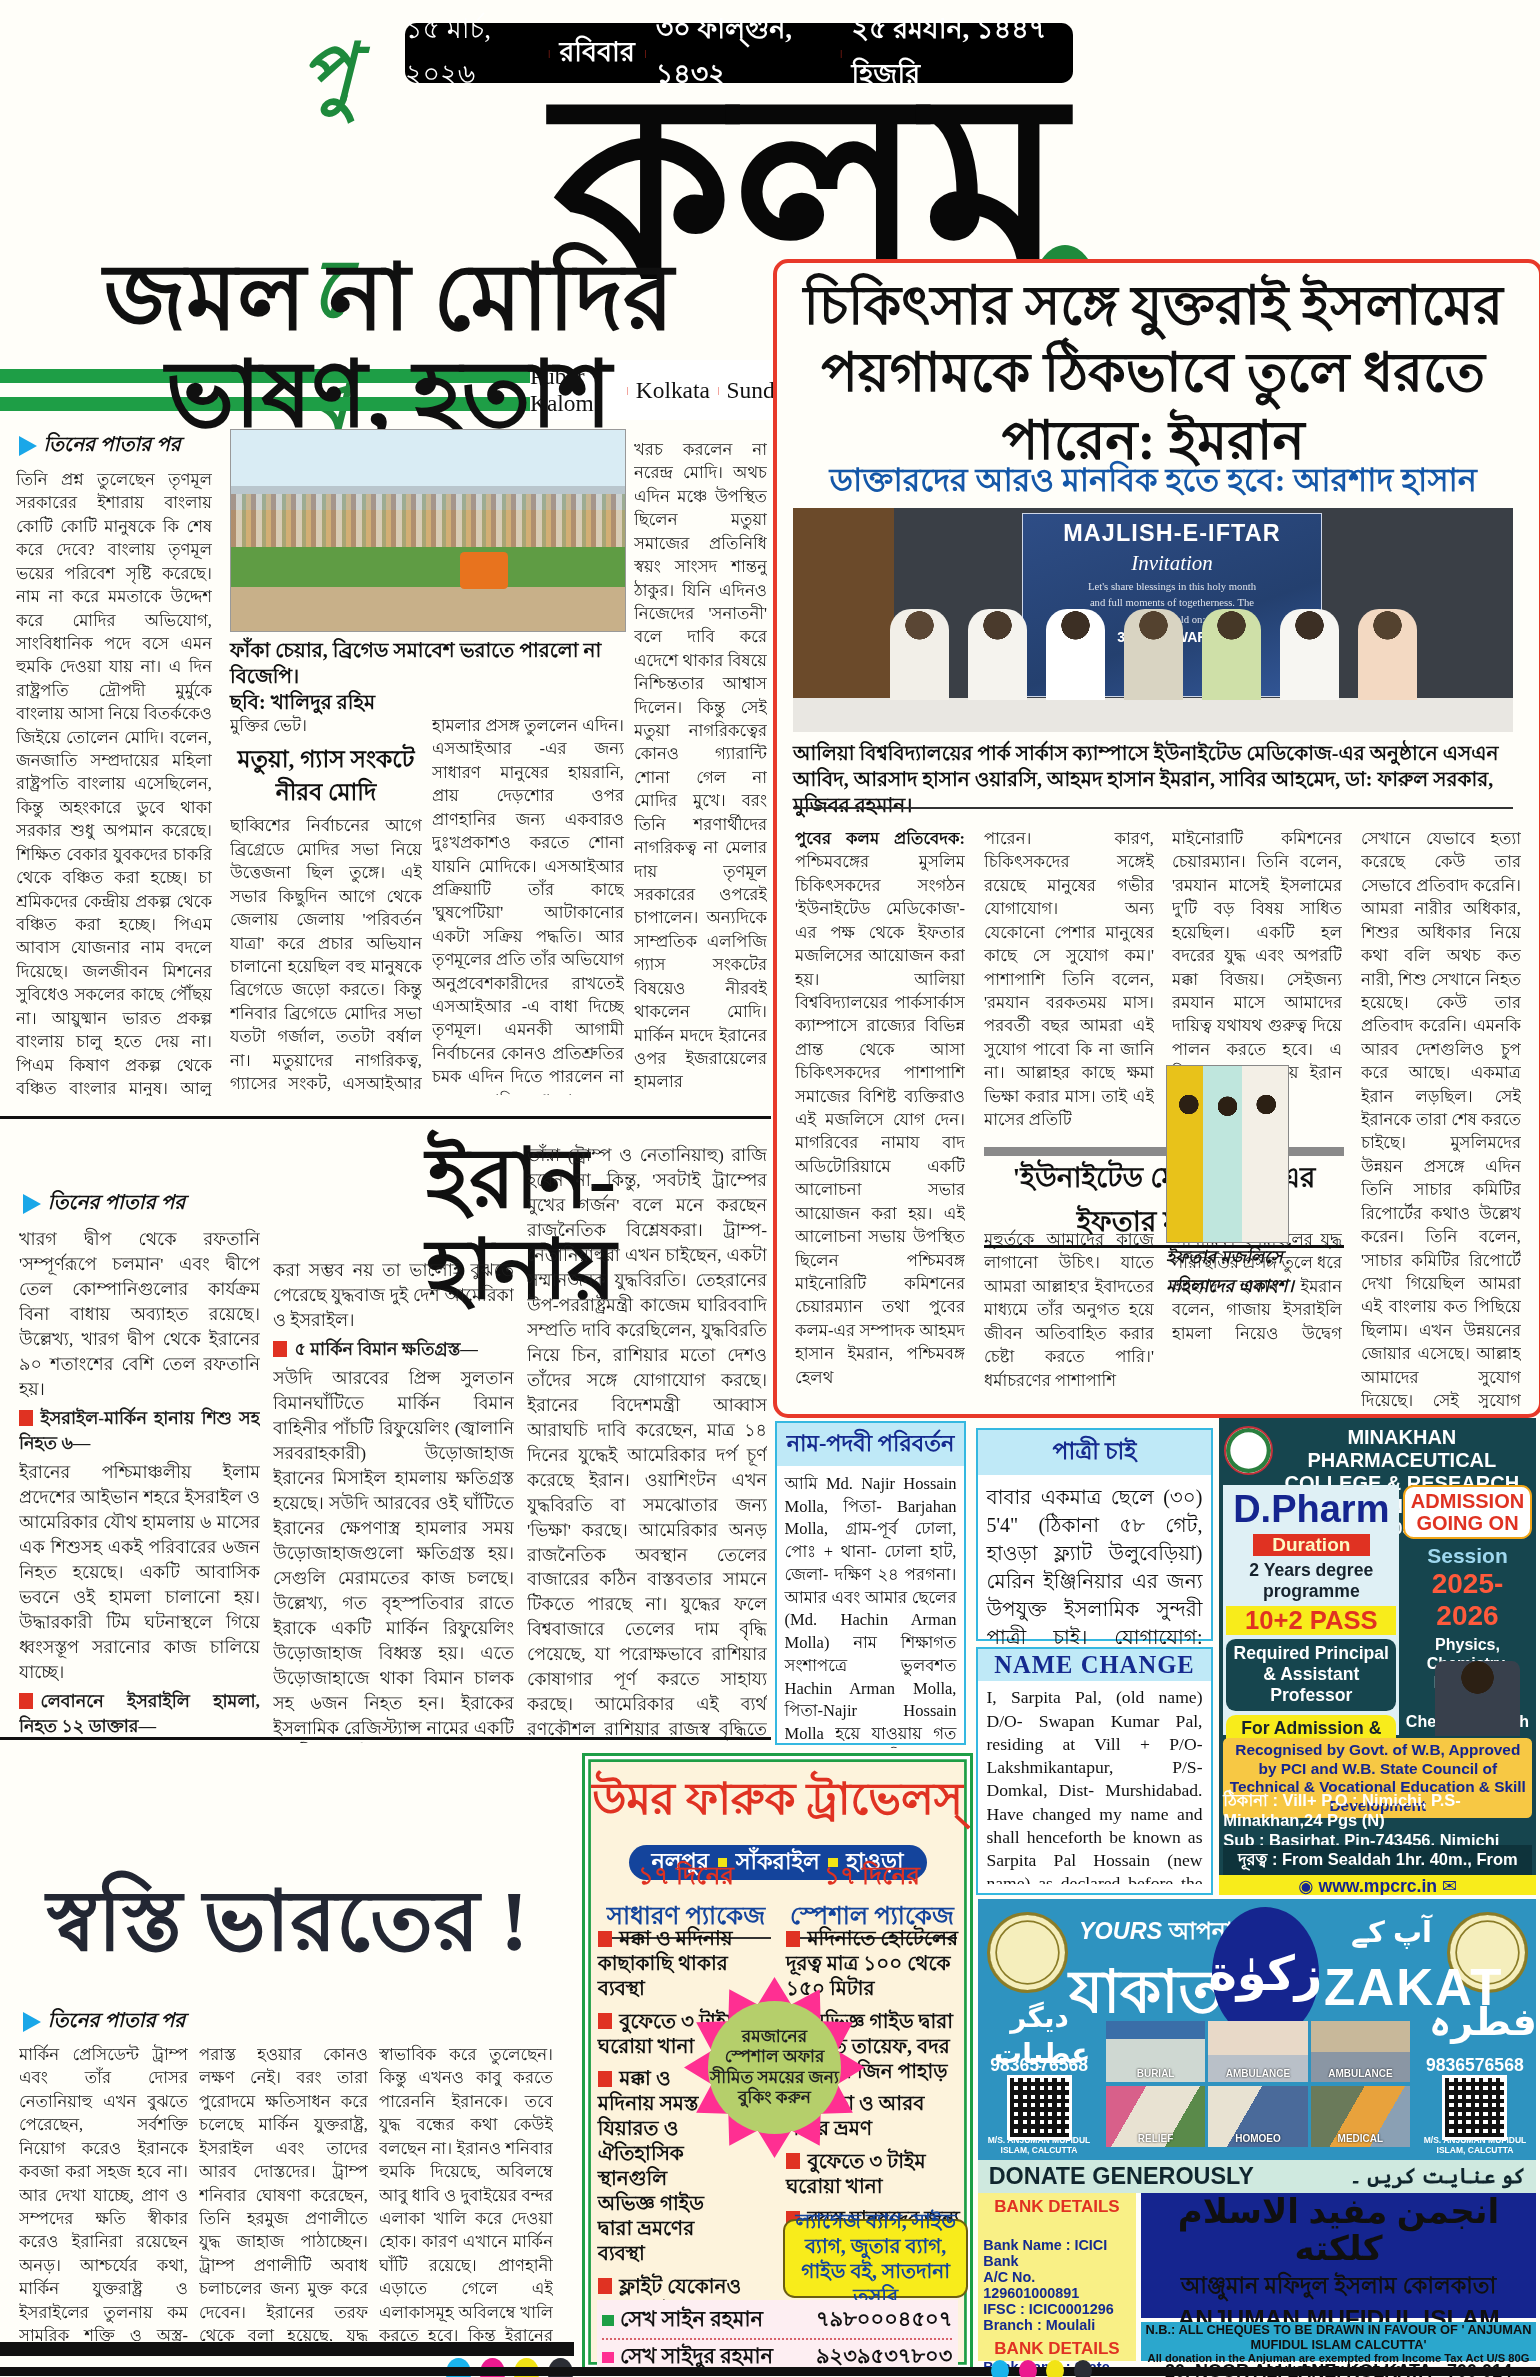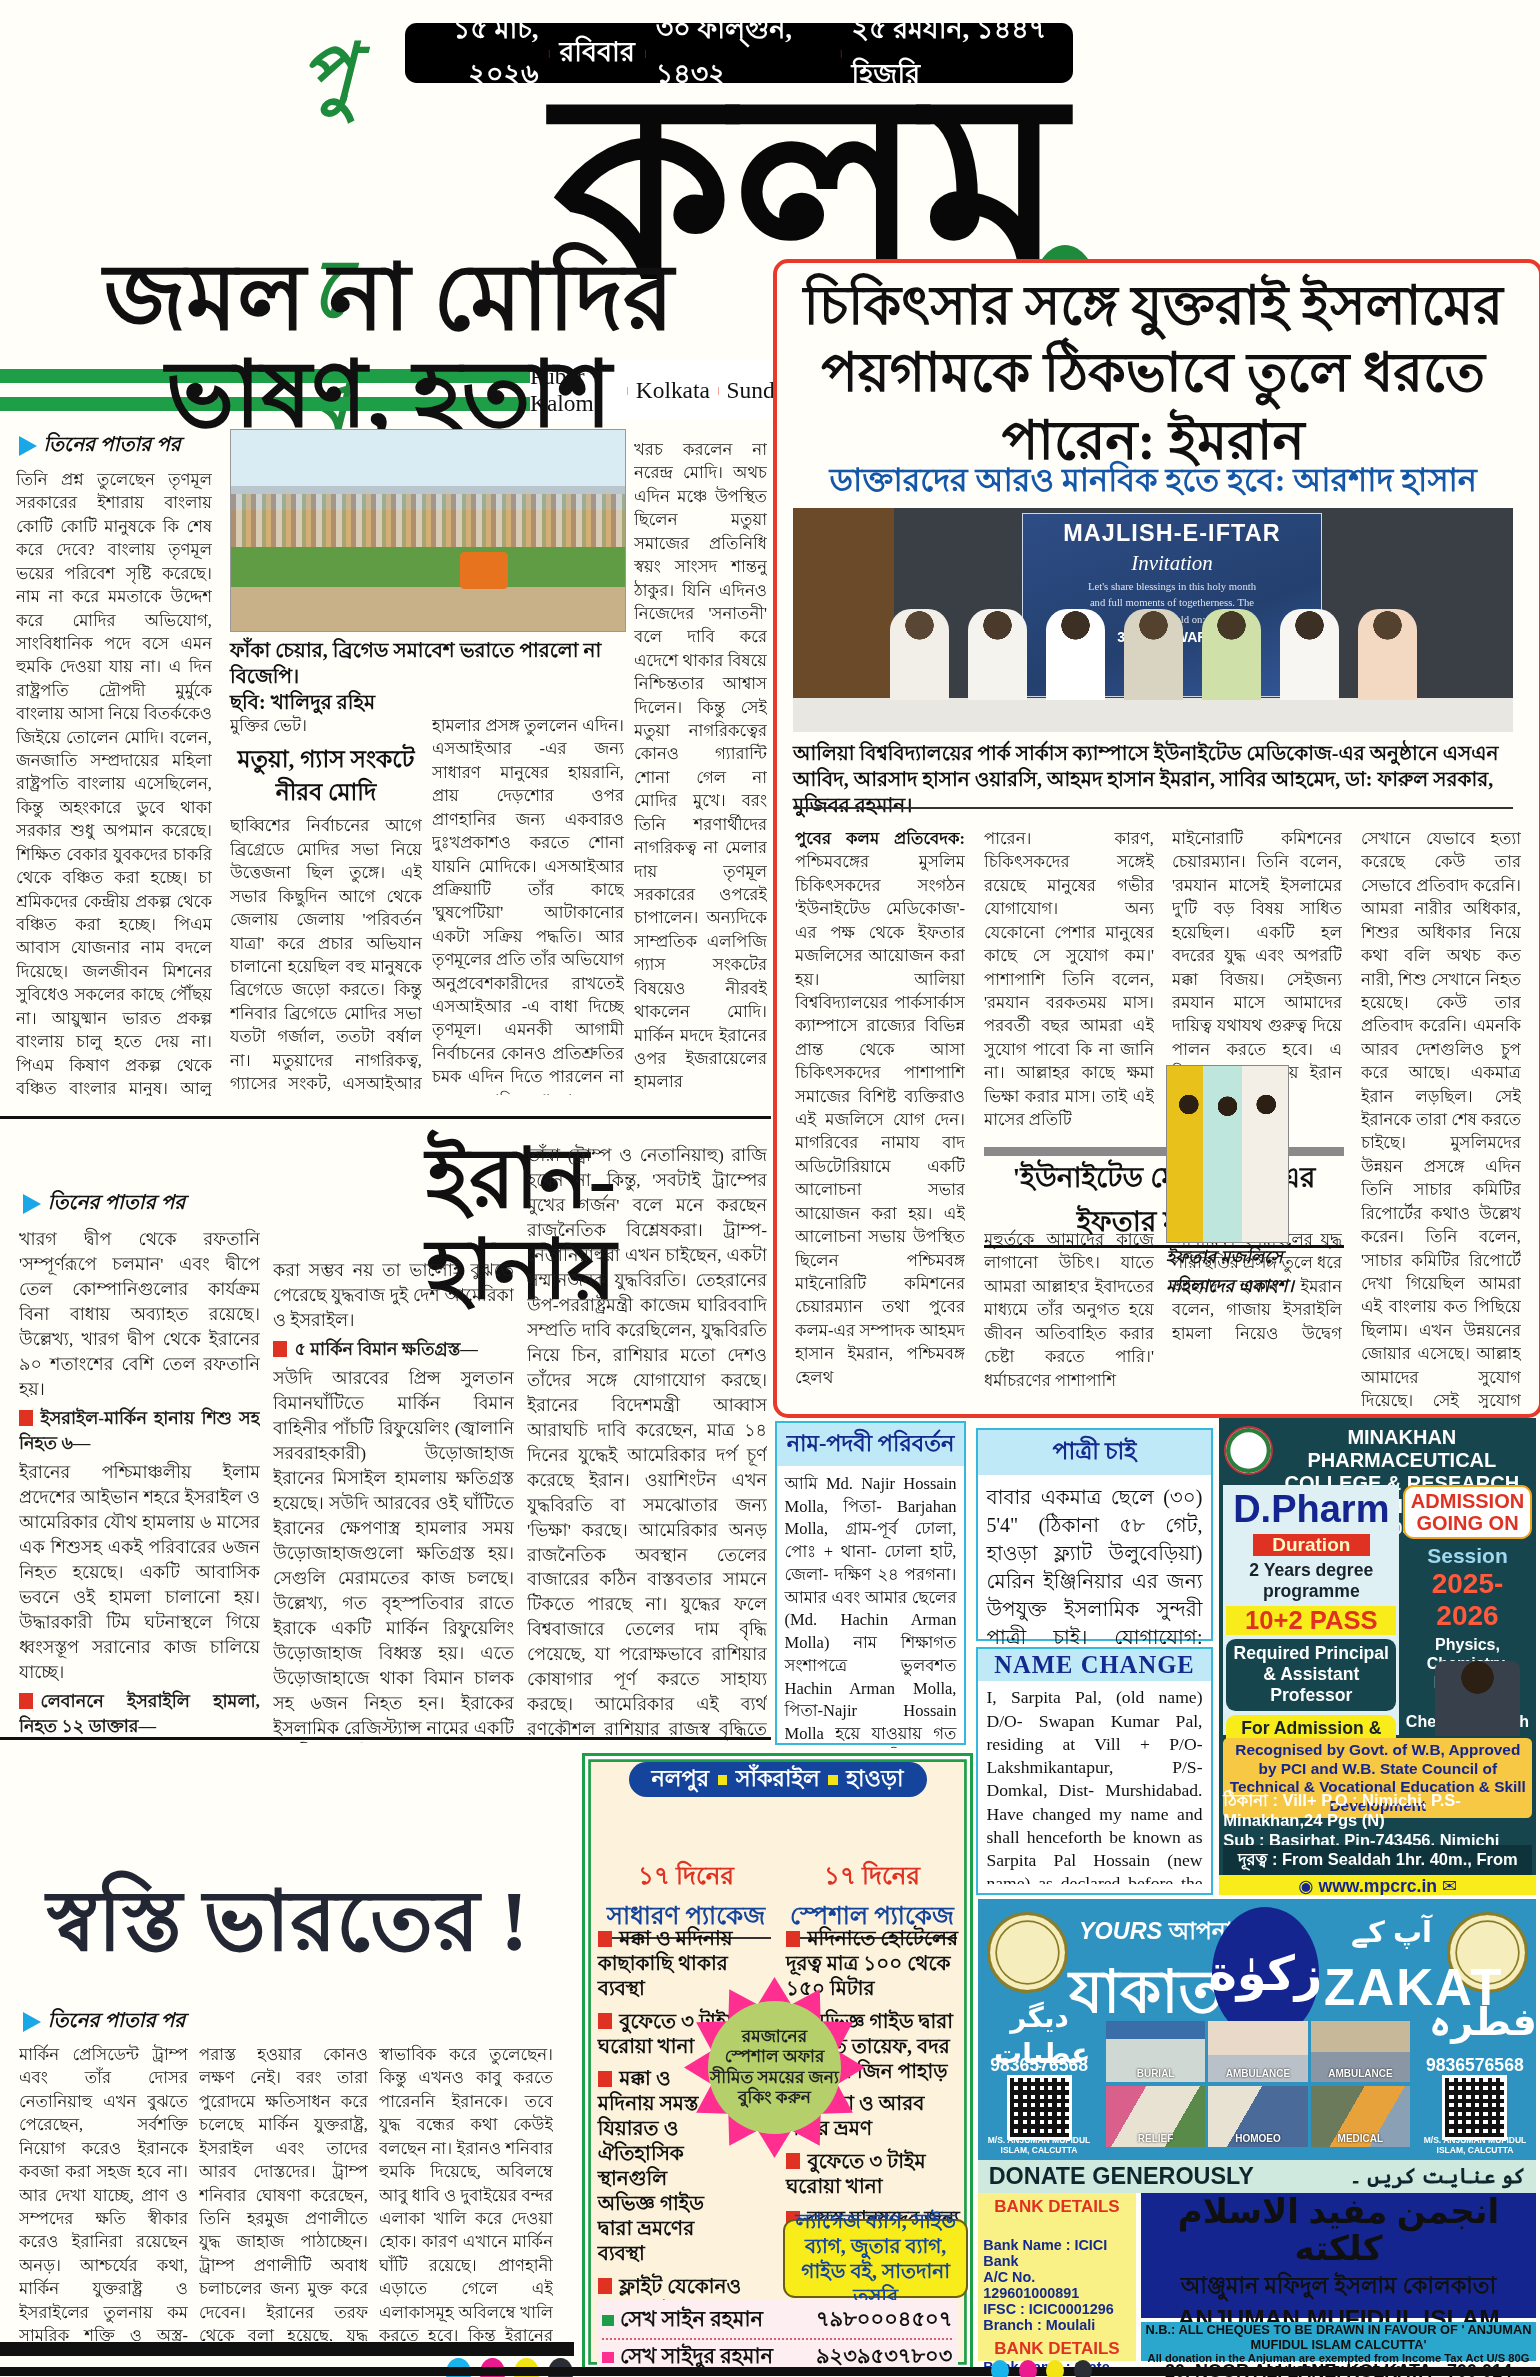--- a/index.html
+++ b/index.html
@@ -33,21 +33,21 @@
 </style>
 </head>
 <body>
 
 <div class="page">
 
   <div class="abs" style="left:0;top:0;width:1540px;height:421px;">
     <div class="abs" style="left:250px;top:21px;width:122px;height:325px;color:#1e8a3c;font-weight:bold;font-style:italic;
                 font-size:80px;writing-mode:vertical-rl;text-orientation:upright;line-height:1;letter-spacing:-9.6px;">পুবের</div>
     <div class="abs" style="left:405px;top:23.4px;width:668px;height:60px;background:#000;border-radius:11.7px;display:flex;align-items:center;justify-content:center;gap:9.6px;">
-      <span class="wh" style="font-size:27px;font-weight:bold;text-align:right;">১৫ মার্চ, ২০২৬</span>
+      <span class="wh" style="font-size:27px;font-weight:normal;">১৫ মার্চ, ২০২৬</span>
       <span class="red">|</span>
       <span class="wh" style="font-size:27px;font-weight:bold;">রবিবার</span>
       <span class="red">|</span>
       <span class="wh" style="font-size:27px;font-weight:bold;">৩০ ফাল্গুন, ১৪৩২</span>
       <span class="red">|</span>
       <span class="wh" style="font-size:27px;font-weight:bold;">২৫ রমযান, ১৪৪৭ হিজরি</span>
     </div>
     <div class="abs" style="left:373px;top:48px;width:873px;height:309px;font-size:256px;font-weight:bold;color:#080808;line-height:1.1;text-align:center;">কলম</div>
     <div class="abs" style="left:1033px;top:245px;width:64px;height:93px;background:#1e8a3c;border-radius:50%;"></div>
     <div class="abs" style="left:0;top:369px;width:1540px;height:14px;background:#1e9e46;"></div>
@@ -186,20 +186,21 @@
   <div class="abs jt bcol" style="left:379px;top:2037px;width:174px;height:298px;">স্বাভাবিক করে তুলেছেন। কিন্তু এখনও কাবু করতে পারেননি ইরানকে। তবে যুদ্ধ বন্ধের কথা কেউই বলছেন না। ইরানও শনিবার হুমকি দিয়েছে, অবিলম্বে আবু ধাবি ও দুবাইয়ের বন্দর এলাকা খালি করে দেওয়া হোক। কারণ এখানে মার্কিন ঘাঁটি রয়েছে। প্রাণহানী এড়াতে গেলে এই এলাকাসমূহ অবিলম্বে খালি করতে হবে। কিন্তু ইরানের উপর কথিত 'দুই শয়তানের' হামলা যে সমস্ত নিয়ম-নীতিকে ছাড়িয়ে গেছে, তা বলার অপেক্ষা রাখে না। তবে আর একটি খবর হচ্ছে, নেতানিয়াহুর সন্ধান কিন্তু ঠিক মতো পাওয়া যাচ্ছে না। তিনি কোথায় আত্মগোপন করে আছেন, কেন আত্মগোপন করেছেন, তার কোনও সঠিক উত্তর পাওয়া যাচ্ছে না।</div>
   <div class="abs rule" style="left:0;top:2342px;width:574px;height:14px;"></div>
   <div class="abs" style="left:446px;top:2358px;">
     <span class="dot" style="background:#1ab4ec;"></span>
     <span class="dot" style="background:#ec1a8f;"></span>
     <span class="dot" style="background:#f2e415;"></span>
     <span class="dot" style="background:#2b2e35;"></span>
   </div>
 
   <div class="abs" style="left:582px;top:1753px;width:385px;height:612px;background:#fdf3dc;border:3.7px solid #1e9e46;box-shadow:inset 0 0 0 3.2px #fff,inset 0 0 0 5.9px #1e9e46;padding:0;overflow:hidden;">
+    <div class="ctr red hd" style="font-size:44px;margin-top:9.6px;">উমর ফারুক ট্রাভেলস্</div>
     <div style="margin:6.4px auto 0;width:298px;height:35px;background:#14449c;border-radius:19px;display:flex;align-items:center;justify-content:center;gap:8.5px;">
       <span class="wh hd" style="font-size:22.4px;">নলপুর</span>
       <span style="width:9.6px;height:9.6px;background:#f2e415;display:inline-block;"></span>
       <span class="wh hd" style="font-size:22.4px;">সাঁকরাইল</span>
       <span style="width:9.6px;height:9.6px;background:#f2e415;display:inline-block;"></span>
       <span class="wh hd" style="font-size:22.4px;">হাওড়া</span>
     </div>
 
     <div class="abs ctr" style="left:16px;top:101px;width:170px;">
       <div class="red hd" style="font-size:24.5px;">১৭ দিনের</div>

